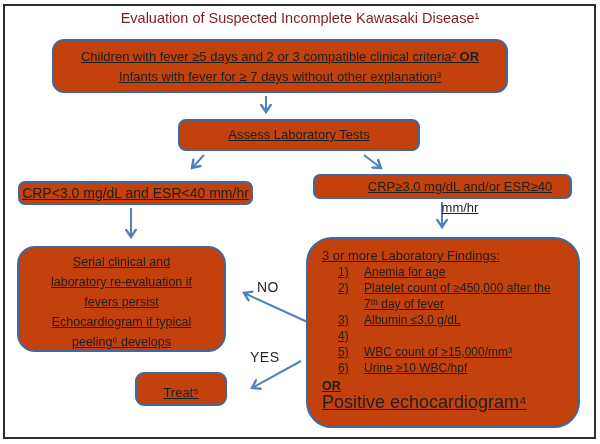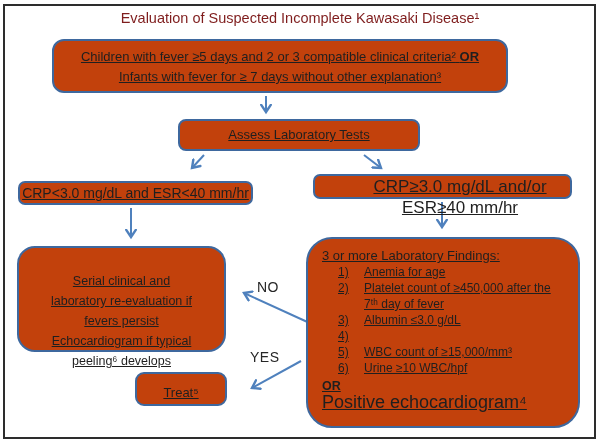--- a/index.html
+++ b/index.html
@@ -20,23 +20,23 @@
     position:absolute;border:2px solid #3e689e;border-radius:8px;
     background:#c2410c;box-sizing:border-box;text-align:center;text-decoration:underline;
   }
   #entry-box{left:52px;top:39px;width:456px;height:54px;border-radius:12px;
     font-size:13px;line-height:20px;padding-top:6px;}
   #assess-box{left:178px;top:119px;width:242px;height:32px;
     font-size:13px;line-height:28px;}
   #crp-low-box{left:18px;top:181px;width:235px;height:24px;border-radius:7px;
     font-size:14px;line-height:20px;}
   #crp-high-box{left:313px;top:174px;width:259px;height:25px;border-radius:7px;
-    font-size:17px;line-height:21px;padding-left:35px;}
+    font-size:13px;line-height:21px;padding-left:35px;}
   #serial-box{left:17px;top:246px;width:209px;height:106px;border-radius:18px;
-    font-size:12.5px;line-height:20px;padding-top:23px;}
+    font-size:12.5px;line-height:20px;padding-top:4px;}
   #findings-box{left:306px;top:237px;width:274px;height:191px;border-radius:26px;
     text-align:left;padding:8px 8px 4px 14px;}
   #findings-box .heading{font-size:13px;line-height:17px;}
   .finding-item{display:flex;font-size:12px;line-height:16px;}
   .finding-num{margin-left:16px;width:26px;flex:0 0 26px;}
   .finding-text{flex:1;padding-right:4px;}
   #findings-box .or-line{font-weight:bold;font-size:12.5px;line-height:16px;margin-top:2px;}
   #findings-box .footer-line{font-size:18px;line-height:17px;}
   #treat-box{left:135px;top:372px;width:92px;height:34px;border-radius:9px;
     font-size:13px;line-height:37px;}

